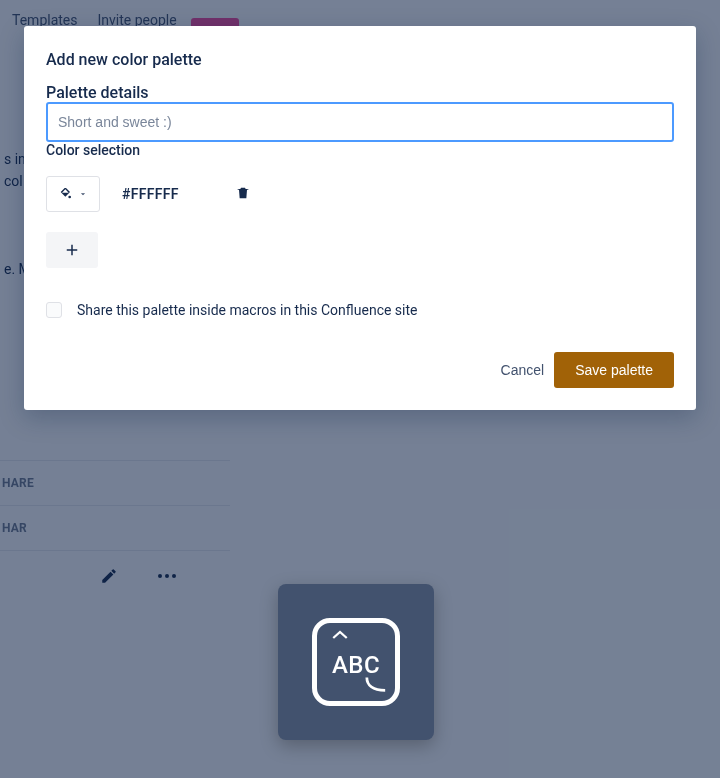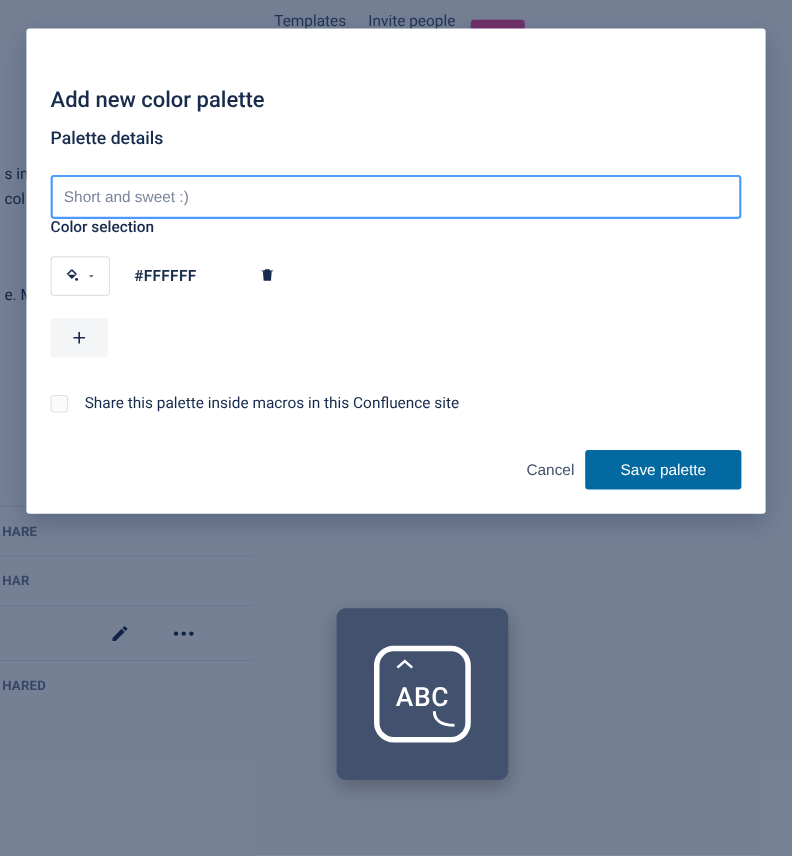--- a/index.html
+++ b/index.html
@@ -2,36 +2,36 @@
 <html><head>
 <meta charset="utf-8">
 <style>
   * { box-sizing: border-box; margin: 0; padding: 0; }
   html, body { width: 720px; height: 778px; overflow: hidden; font-family: -apple-system, BlinkMacSystemFont, "Segoe UI", Roboto, Arial, sans-serif; }
   body { background: #344563; position: relative; }
 
   
   .bg-page { position: absolute; inset: 0; background: #f4f5f7; }
   .bg-overlay { position: absolute; inset: 0; background: rgba(9,30,66,0.54); }
-  .bg-topbar { position: absolute; top:0; left:0; right:0; height:40px; display:flex; align-items:center; padding:0 6px; gap:8px;justify-content:center; }
+  .bg-topbar { position: absolute; top:0; left:0; right:0; height:40px; display:flex; align-items:center; padding:0 6px; gap:8px; }
   .bg-link { color:#42526e; font-size:14px; padding:6px 6px; }
   .bg-btn-primary { background:#ec4899; color:#fff; font-size:14px; padding:6px 4px; border-radius:3px;margin-top:24px; }
   .bg-left-text { position:absolute; left:0; top:148px; color:#172b4d; font-size:14px; line-height:22px; padding-left:4px; white-space:pre; }
   .bg-leftcol { position:absolute; left:0; top:460px; width:230px; }
   .bg-row { height:45px; border-top:1px solid #dfe1e6; display:flex; align-items:center; font-size:12px; color:#6b778c; font-weight:700; padding-left:2px; letter-spacing:.2px; }
   .bg-row-icons { height:50px; border-top:1px solid #dfe1e6; display:flex; align-items:center; gap:40px; padding-left:100px; }
   .bg-pencil { width:18px; height:18px; color:#172b4d; }
   .bg-dots { width:20px; display:flex; gap:3px; align-items:center; }
   .bg-dots span { width:4px; height:4px; border-radius:50%; background:#172b4d; display:block; }
 
   
   .modal { position:absolute; left:24px; top:26px; width:672px; background:#fff; border-radius:3px; box-shadow:0 8px 24px rgba(9,30,66,0.25); padding:24px 22px 22px; color:#172b4d; }
-  .modal h1 { font-size:20px; font-weight:500; color:#172b4d; margin-bottom:14px;margin-top:28px; }
+  .modal h1 { font-size:16px; font-weight:500; color:#172b4d; margin-bottom:14px; }
   .modal .desc { font-size:14px; line-height:21px; color:#172b4d; margin-bottom:28px; }
-  .modal h2 { font-size:16px; font-weight:500; color:#172b4d; margin-bottom:24px; }
+  .modal h2 { font-size:16px; font-weight:500; color:#172b4d; }
   .field-label { font-size:12px; font-weight:600; color:#6b778c; margin-bottom:6px; }
   .field-label .req { color:#172b4d; }
   .input { width:100%; height:40px; border:2px solid #4c9aff; border-radius:3px; padding:0 10px; font-size:14px; color:#0369a1; outline:none; }
   .input::placeholder { color:#7a869a; }
 
   .section-label { font-size:14px; font-weight:500; color:#172b4d; margin-bottom:18px; }
 
   .color-row { display:flex; align-items:center; gap:22px; }
   .picker-btn { width:54px; height:36px; border:1px solid #dfe1e6; border-radius:3px; background:#fff; display:flex; align-items:center; justify-content:center; gap:4px; cursor:pointer; }
   .paint-icon { width:16px; height:16px; }
@@ -42,24 +42,24 @@
 
   .add-btn { margin-top:20px; width:52px; height:36px; background:#f4f5f7; border:none; border-radius:3px; display:flex; align-items:center; justify-content:center; cursor:pointer; }
   .plus-icon { width:18px; height:18px; color:#172b4d; }
 
   .share-row { margin-top:34px; display:flex; align-items:center; gap:15px; }
   .checkbox { width:16px; height:16px; border:1px solid #dfe1e6; border-radius:3px; background:#fafbfc; }
   .share-label { font-size:14px; color:#172b4d; }
 
   .footer { margin-top:34px; display:flex; justify-content:flex-end; gap:4px; align-items:center; }
   .btn-cancel { background:none; border:none; font-size:14px; color:#42526e; cursor:pointer; padding:8px 6px; }
-  .btn-save { background:#0369a1; color:#fff; border:none; border-radius:3px; font-size:14px; font-weight:500; padding:10px 32px; cursor:pointer; }
+  .btn-save { background:#a16207; color:#fff; border:none; border-radius:3px; font-size:14px; font-weight:500; padding:10px 21px; cursor:pointer; }
 
   
-  .kb-badge { position:absolute; left:278px; top:553px; width:156px; height:156px; background:#42526e; border-radius:8px; display:flex; align-items:center; justify-content:center; box-shadow:0 6px 18px rgba(0,0,0,.25);margin-left:28px; }
+  .kb-badge { position:absolute; left:278px; top:584px; width:156px; height:156px; background:#42526e; border-radius:8px; display:flex; align-items:center; justify-content:center; box-shadow:0 6px 18px rgba(0,0,0,.25); }
   .kb-inner { width:88px; height:88px; border:5px solid #fff; border-radius:18px; position:relative; display:flex; align-items:center; justify-content:center; }
   .kb-chev { position:absolute; top:6px; left:14px; width:18px; height:12px; }
   .kb-text { color:#fff; font-size:24px; font-weight:500; letter-spacing:.5px; margin-top:6px;}
   .kb-arc { position:absolute; right:8px; bottom:8px; width:22px; height:18px; }
 </style>
 </head>
 <body>
 
 <div class="bg-page">
   <div class="bg-topbar">
@@ -79,21 +79,20 @@
     <div class="bg-row-icons">
       <svg class="bg-pencil" viewBox="0 0 24 24">
           <path fill="currentColor" d="M3 17.25V21h3.75L17.81 9.94l-3.75-3.75L3 17.25zM20.71 7.04a1 1 0 0 0 0-1.41l-2.34-2.34a1 1 0 0 0-1.41 0l-1.83 1.83 3.75 3.75 1.83-1.83z"></path>
         </svg>
       <div class="bg-dots">
           <span></span>
           <span></span>
           <span></span>
         </div>
     </div>
-    <div class="bg-row">HARED</div>
   </div>
 </div>
 <div class="bg-overlay"></div>
 
 <div class="modal">
   <h1>Add new color palette</h1>
   <h2>Palette details</h2>
 
   <input class="input" type="text" placeholder="Short and sweet :)" value="" style="">
 

